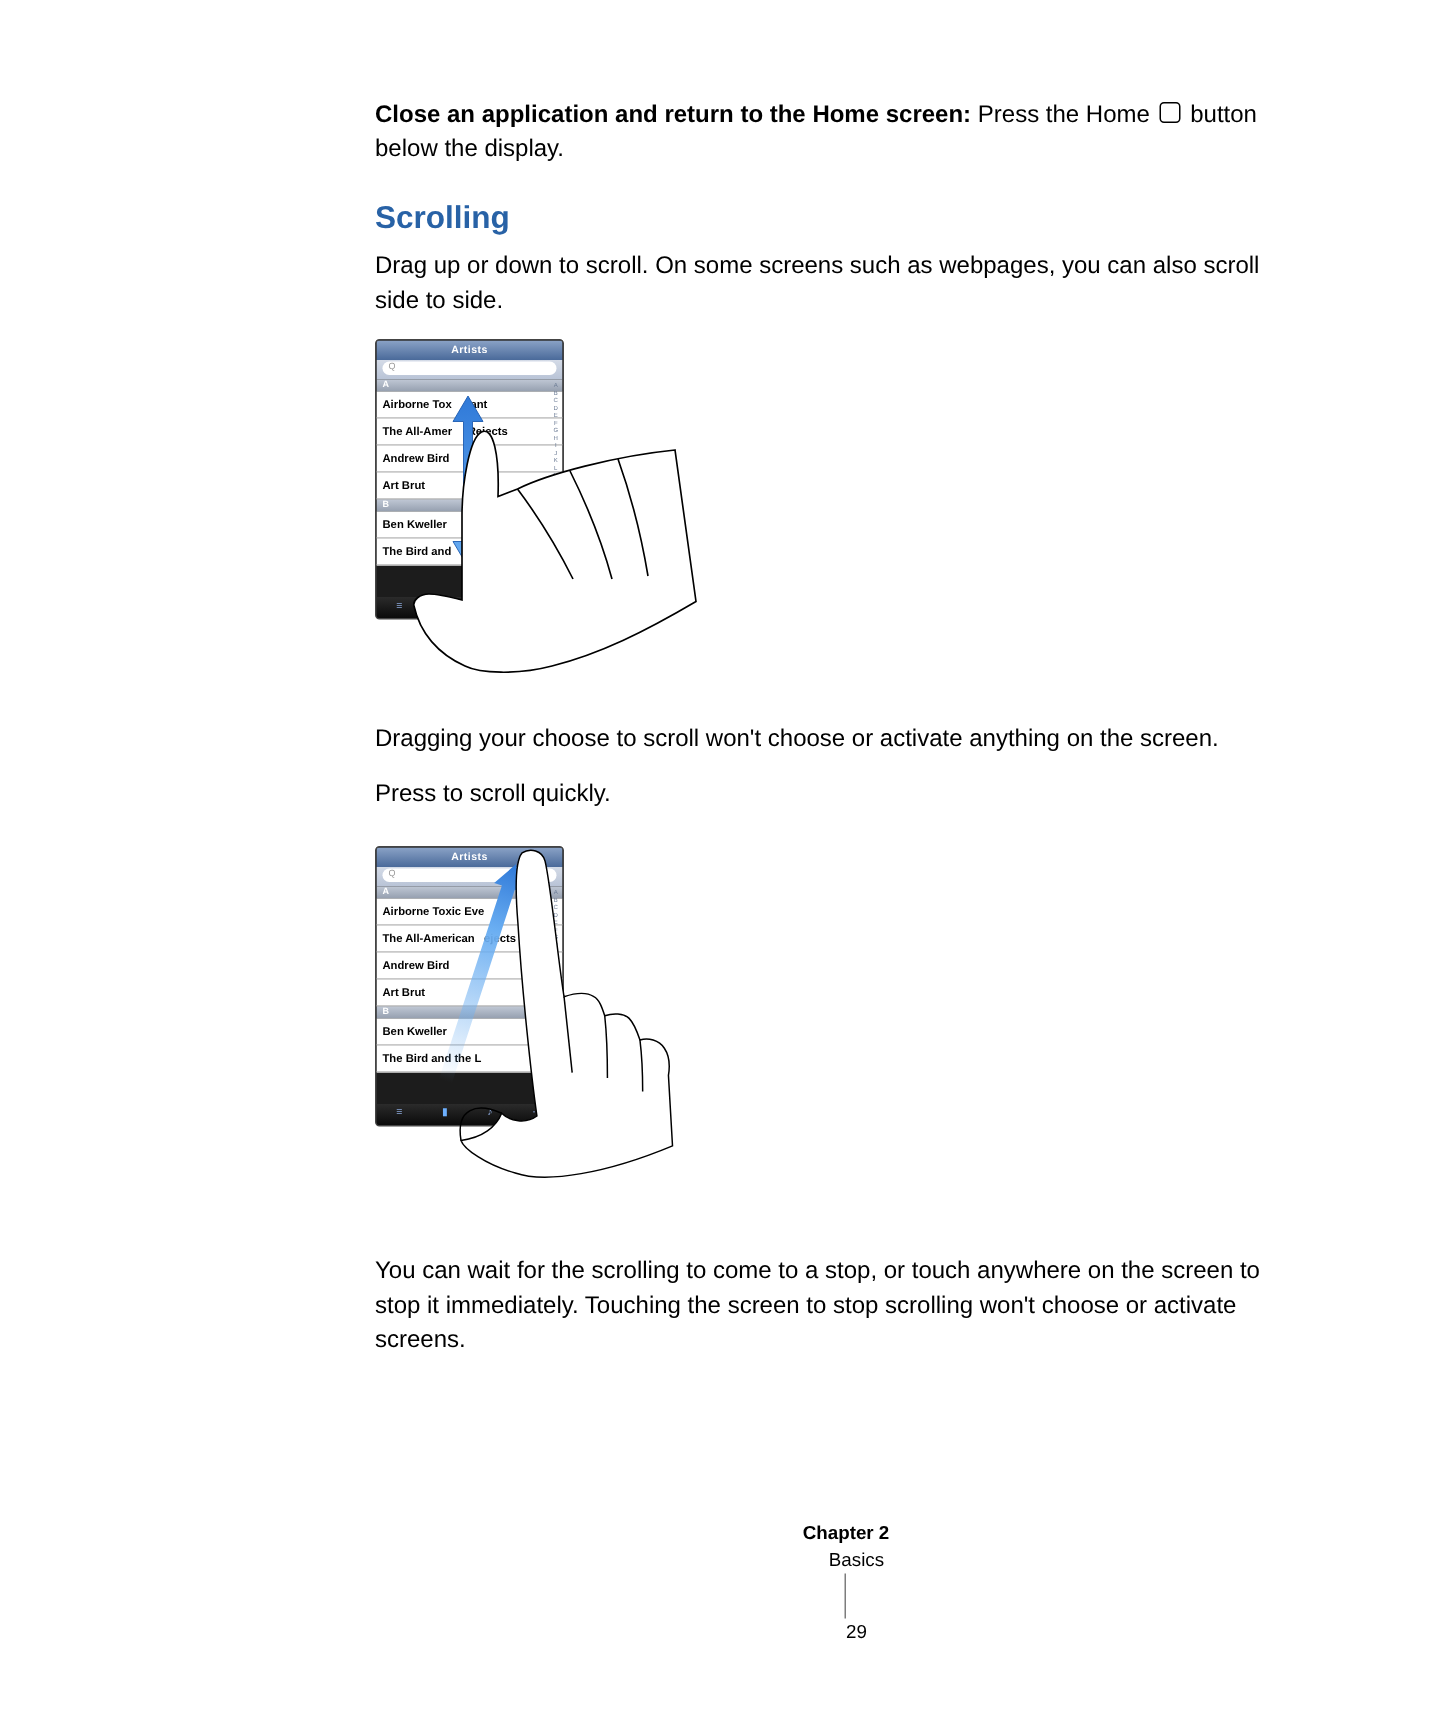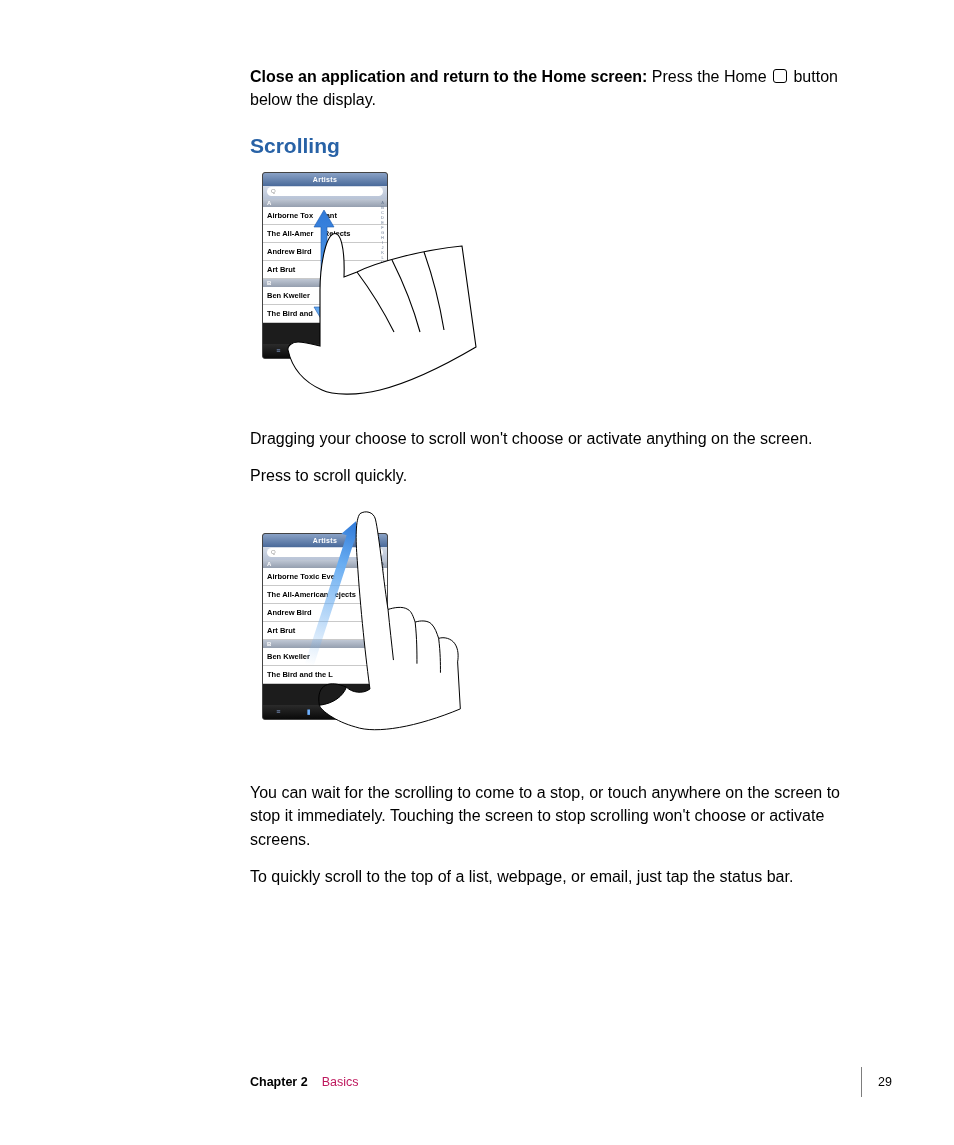--- a/index.html
+++ b/index.html
@@ -41,21 +41,21 @@
     border-radius: 3px;
     vertical-align: -1px;
     margin: 0 2px;
   }
 
   
   .figure {
     position: relative;
     width: 215px;
     height: 235px;
-    margin: 10px 0 20px 12px;
+    margin: 10px 0 20px 0;
   }
   .phone {
     position: absolute;
     top: 0; left: 0;
     width: 124px;
     height: 185px;
     background: #1c1c1c;
     border: 1px solid #444;
     border-radius: 3px;
     overflow: hidden;
@@ -137,23 +137,24 @@
 
   
   .footer {
     position: absolute;
     left: 250px;
     right: 62px;
     bottom: 48px;
     font-size: 12.5px;
     display: flex;
     align-items: center;
+    flex-direction: column;
   }
   .footer .chap { font-weight: 700; margin-right: 14px; }
-  .footer .title { color: #be185d; }
+  .footer .title { color: #000000; }
   .footer .rule {
     flex: 1;
   }
   .footer .vline {
     width: 1px;
     height: 30px;
     background: #7d7d7d;
     margin: 0 16px 0 0;
   }
   .footer .pg { font-weight: 400; text-align: right; }
@@ -161,20 +162,21 @@
 </head>
 <body>
 
 <div class="page">
 
   <p class="lead">
     <b>Close an application and return to the Home screen:</b><span>  Press the Home </span><span class="home-icon"></span><span> button below the display.</span>
   </p>
 
   <h2 class="section">Scrolling</h2>
+  <p>Drag up or down to scroll. On some screens such as webpages, you can also scroll side to side.</p>
 
   <div class="figure">
     <div class="phone">
       <div class="titlebar">Artists</div>
       <div class="search">
           <div>Q</div>
         </div>
       <div class="idx">A</div>
       <div class="row"><span>Airborne Tox</span>&nbsp;&nbsp;&nbsp;&nbsp;&nbsp;&nbsp;<span>ant</span></div>
       <div class="row"><span>The All-Amer</span>&nbsp;&nbsp;&nbsp;&nbsp;&nbsp;<span>Rejects</span></div>
@@ -221,21 +223,21 @@
         <path d="M130 88 C142 112 152 138 158 160" fill="none"></path>
         <path d="M162 80 C172 108 178 134 182 158" fill="none"></path>
       </g>
     </svg>
   </div>
 
   <p>Dragging your choose to scroll won't choose or activate anything on the screen.</p>
   <p>Press to scroll quickly.</p>
 
   <div class="figure" style="height:260px">
-    <div class="phone" style="top:32px">
+    <div class="phone" style="top:8px">
       <div class="titlebar">Artists</div>
       <div class="search">
           <div>Q</div>
         </div>
       <div class="idx">A</div>
       <div class="row">Airborne Toxic Eve</div>
       <div class="row"><span>The All-American</span>&nbsp;&nbsp;&nbsp;<span>ejects</span></div>
       <div class="row">Andrew Bird</div>
       <div class="row">Art Brut</div>
       <div class="idx">B</div>
@@ -281,21 +283,20 @@
                  C92 42 92 20 97 14 Z"></path>
         <path d="M128 120 C130 140 132 158 134 176" fill="none"></path>
         <path d="M158 134 C160 152 160 168 160 180" fill="none"></path>
         <path d="M184 152 C186 168 186 180 186 190" fill="none"></path>
         <path d="M82 206 C64 198 48 202 52 226" fill="none"></path>
       </g>
     </svg>
   </div>
 
   <p>You can wait for the scrolling to come to a stop, or touch anywhere on the screen to stop it immediately. Touching the screen to stop scrolling won't choose or activate screens.</p>
-  <p>To quickly scroll to the top of a list, webpage, or email, just tap the status bar.</p>
 
   <div class="footer">
     <span class="chap">Chapter 2</span>
     <span class="title">Basics</span>
     <span class="rule"></span>
     <span class="vline"></span>
     <span class="pg">29</span>
   </div>
 
 </div>

